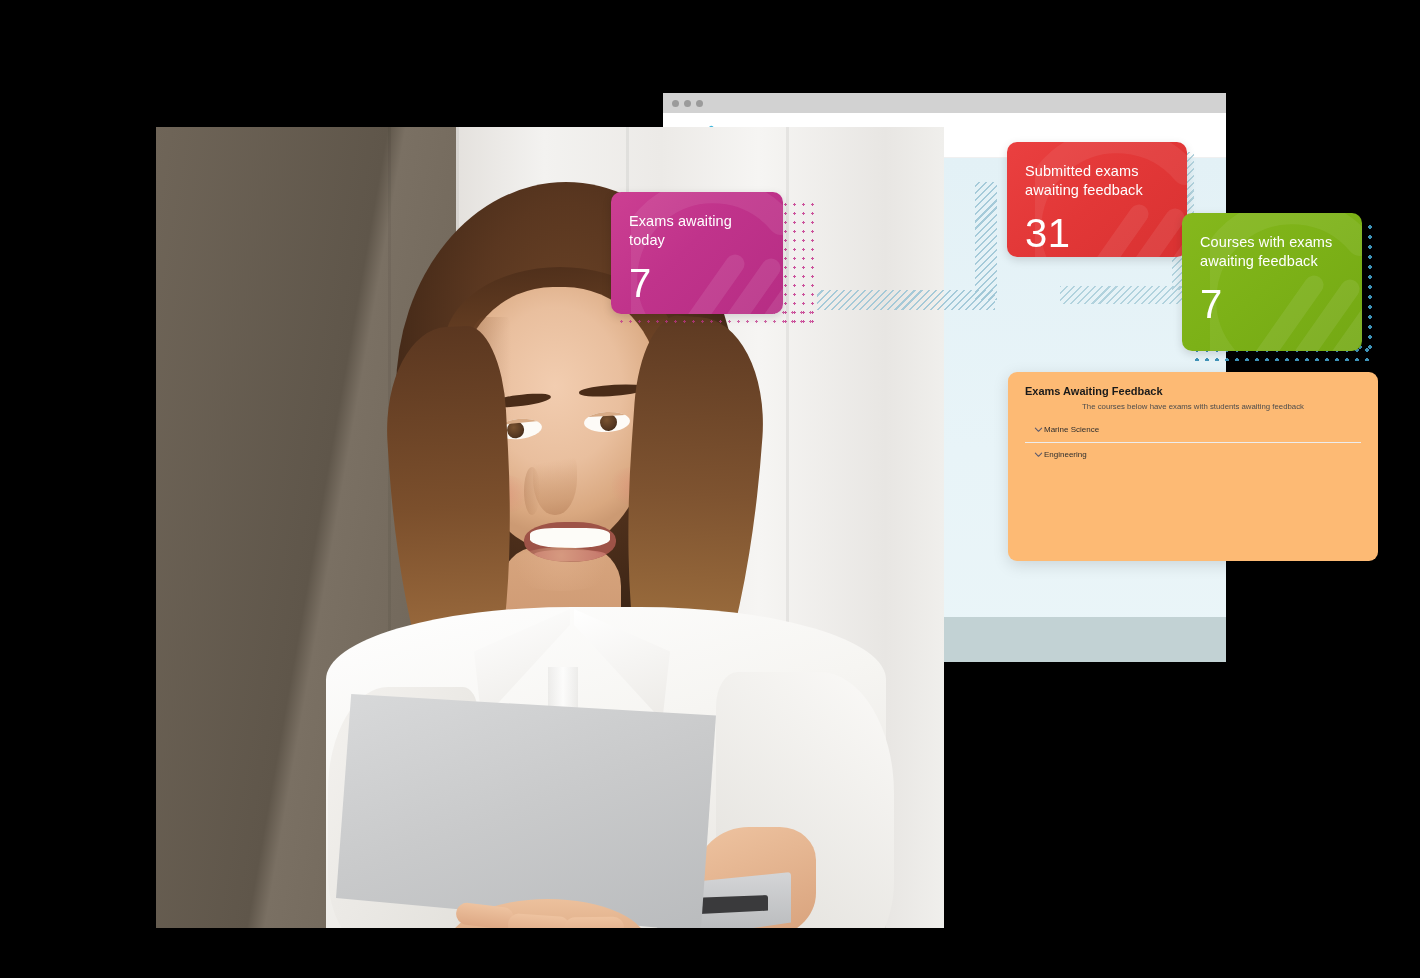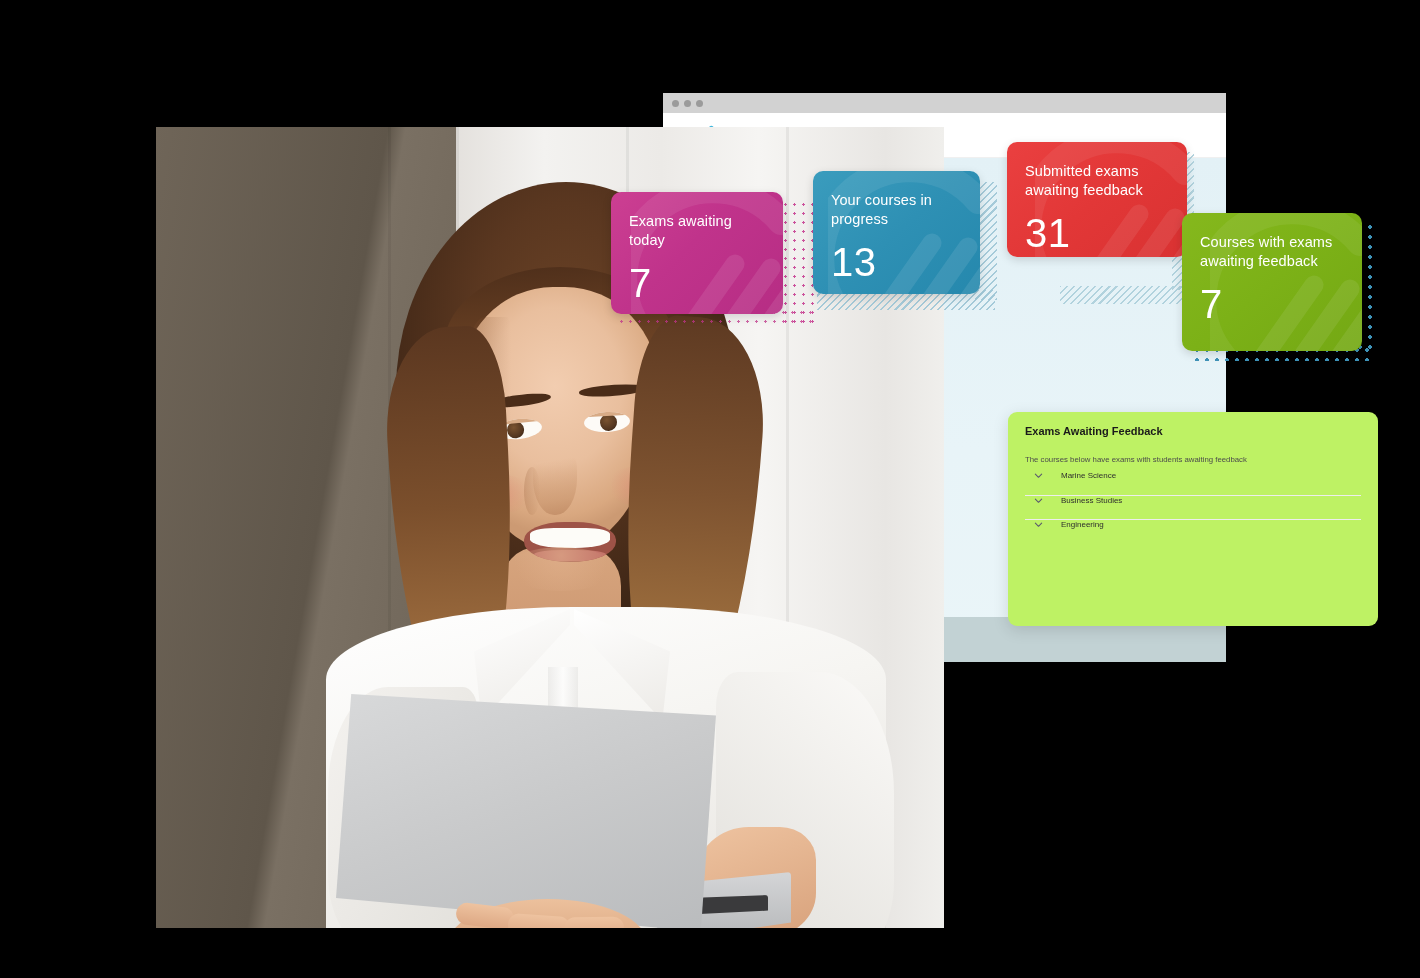--- a/index.html
+++ b/index.html
@@ -321,31 +321,31 @@
   .fc-btn-row { display: flex; justify-content: flex-end; margin-top: 13px; }
   .fc-btn {
     background: #0d7186; color: #fff; border: none; border-radius: 3px;
     font-size: 9.5px; padding: 7px 11px; cursor: pointer;
     font-family: "Liberation Sans", sans-serif;
   }
 
   
   #exams-panel {
     position: absolute;
-    left: 1008px; top: 412px; width: 370px; height: 214px;
-    background: #bef264; border-radius: 9px;
+    left: 1008px; top: 372px; width: 370px; height: 189px;
+    background: #fdba74; border-radius: 9px;
     box-shadow: 0 4px 16px rgba(0,0,0,.13);
     z-index: 50;
     padding: 13px 17px;
   }
   .ep-title { font-size: 11px; font-weight: bold; color: #1a1a1a; }
-  .ep-sub { font-size: 7.8px; color: #4c4c4c; margin-top: 18px; }
+  .ep-sub { font-size: 7.8px; color: #4c4c4c; margin-top: 5px; text-align: center; }
   .ep-list { margin-top: 7px; }
   .ep-row {
-    display: flex; align-items: flex-start; gap: 18px;
+    display: flex; align-items: center; gap: 1px;
     height: 24.5px; border-bottom: 1px solid #ededed;
     padding-left: 9px;
   }
   .ep-row:last-child { border-bottom: none; }
   .ep-chev { width: 9px; height: 9px; flex: 0 0 9px; }
   .ep-name { font-size: 8px; color: #2e2e2e; }
 </style>
 </head>
 <body>
 
@@ -445,30 +445,20 @@
     <svg class="swirl" viewBox="0 0 178 168">
       <path d="M14 150 A80 80 0 0 1 150 36" stroke="#ffffff" stroke-width="26" fill="none" stroke-linecap="round" opacity=".30"></path>
       <path d="M52 152 L104 78" stroke="#ffffff" stroke-width="19" stroke-linecap="round" opacity=".36"></path>
       <path d="M88 156 L140 82" stroke="#ffffff" stroke-width="19" stroke-linecap="round" opacity=".36"></path>
       <path d="M124 158 L176 84" stroke="#ffffff" stroke-width="19" stroke-linecap="round" opacity=".36"></path>
     </svg>
     <div class="stat-label">Exams awaiting today</div>
     <div class="stat-value">7</div>
   </div>
 
-  <div class="stat-card" id="card-blue">
-    <svg class="swirl" viewBox="0 0 178 168">
-      <path d="M14 150 A80 80 0 0 1 150 36" stroke="#ffffff" stroke-width="26" fill="none" stroke-linecap="round" opacity=".30"></path>
-      <path d="M52 152 L104 78" stroke="#ffffff" stroke-width="19" stroke-linecap="round" opacity=".36"></path>
-      <path d="M88 156 L140 82" stroke="#ffffff" stroke-width="19" stroke-linecap="round" opacity=".36"></path>
-      <path d="M124 158 L176 84" stroke="#ffffff" stroke-width="19" stroke-linecap="round" opacity=".36"></path>
-    </svg>
-    <div class="stat-label">Your courses in progress</div>
-    <div class="stat-value">13</div>
-  </div>
 
   <div class="stat-card" id="card-red">
     <svg class="swirl" viewBox="0 0 178 168">
       <path d="M14 150 A80 80 0 0 1 150 36" stroke="#ffffff" stroke-width="26" fill="none" stroke-linecap="round" opacity=".26"></path>
       <path d="M52 152 L104 78" stroke="#ffffff" stroke-width="19" stroke-linecap="round" opacity=".32"></path>
       <path d="M88 156 L140 82" stroke="#ffffff" stroke-width="19" stroke-linecap="round" opacity=".32"></path>
       <path d="M124 158 L176 84" stroke="#ffffff" stroke-width="19" stroke-linecap="round" opacity=".32"></path>
     </svg>
     <div class="stat-label">Submitted exams awaiting feedback</div>
     <div class="stat-value">31</div>
@@ -517,24 +507,18 @@
       <div class="ep-row">
         <svg class="ep-chev" viewBox="0 0 10 10">
           <path d="M1.5 3.5 L5 7 L8.5 3.5" stroke="#5a5a6e" stroke-width="1.2" fill="none" stroke-linecap="round" stroke-linejoin="round"></path>
         </svg>
         <span class="ep-name">Marine Science</span>
       </div>
       <div class="ep-row">
         <svg class="ep-chev" viewBox="0 0 10 10">
           <path d="M1.5 3.5 L5 7 L8.5 3.5" stroke="#5a5a6e" stroke-width="1.2" fill="none" stroke-linecap="round" stroke-linejoin="round"></path>
         </svg>
-        <span class="ep-name">Business Studies</span>
-      </div>
-      <div class="ep-row">
-        <svg class="ep-chev" viewBox="0 0 10 10">
-          <path d="M1.5 3.5 L5 7 L8.5 3.5" stroke="#5a5a6e" stroke-width="1.2" fill="none" stroke-linecap="round" stroke-linejoin="round"></path>
-        </svg>
         <span class="ep-name">Engineering</span>
       </div>
     </div>
   </div>
 
 </div>
 
 </body></html>

